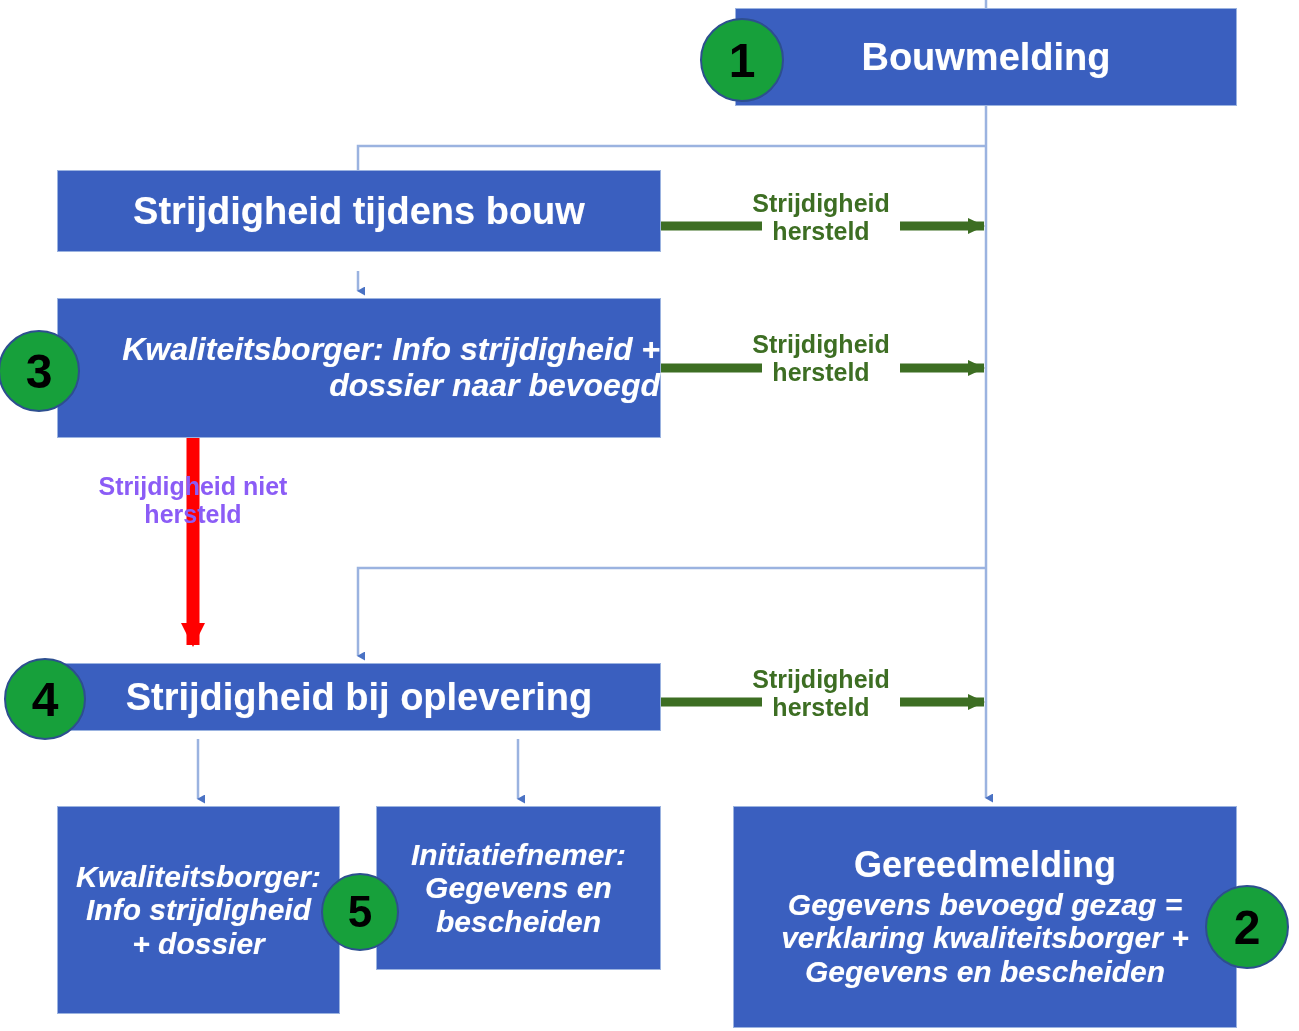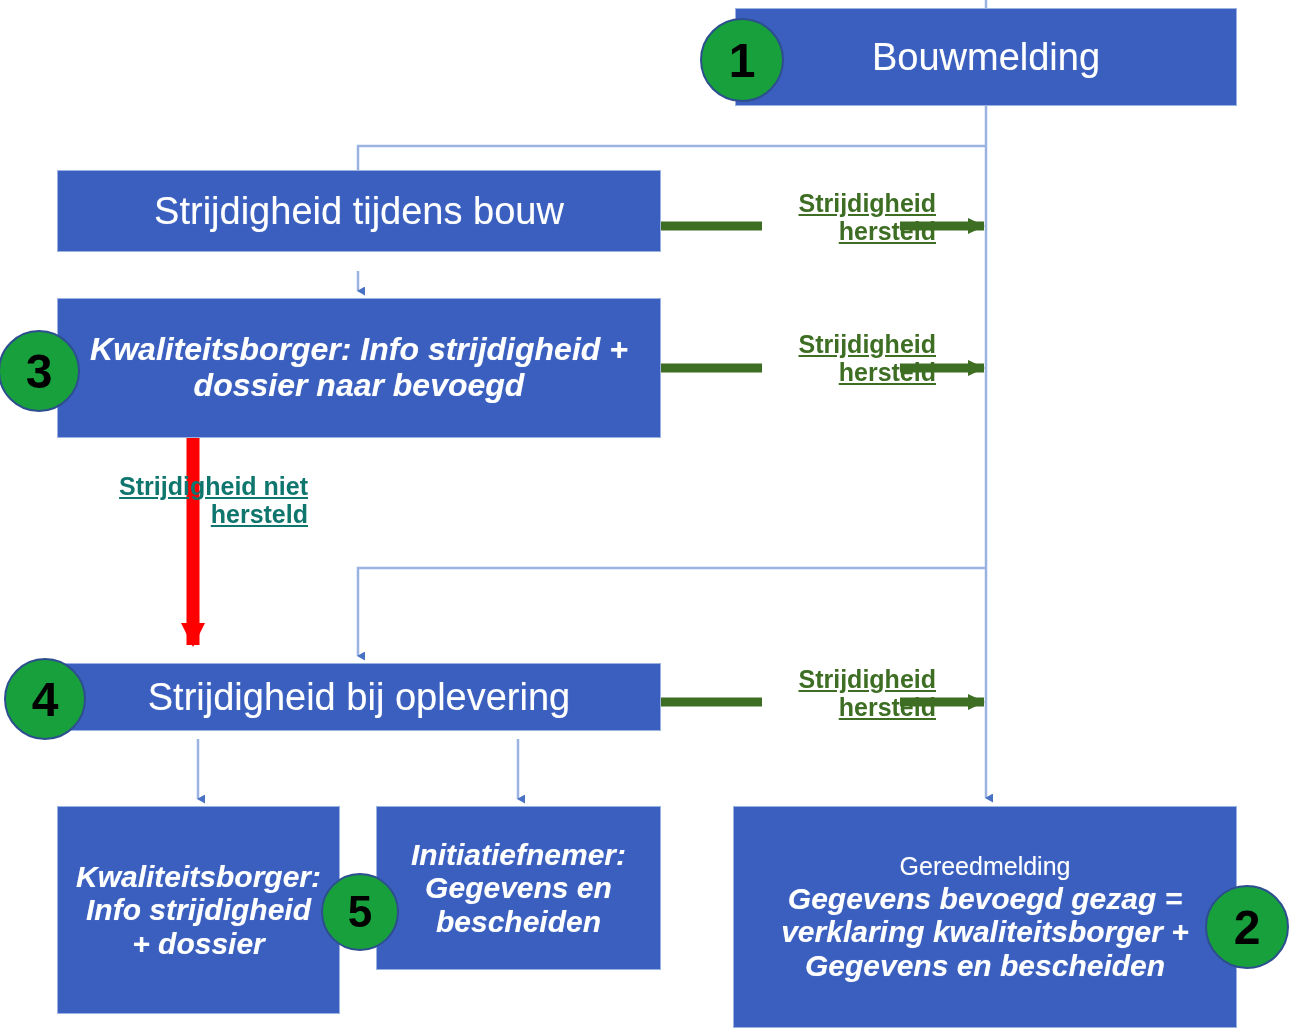--- a/index.html
+++ b/index.html
@@ -27,57 +27,58 @@
     flex-direction: column;
     align-items: center;
     justify-content: center;
     text-align: center;
     line-height: 1.12;
     z-index: 3;
     text-shadow: 0 0 1px rgba(255,255,255,0.35);
   }
   .node .line-plain {
     font-style: normal;
-    font-weight: 400;
+    font-weight: 700;
   }
   .node .line-italic {
     font-style: italic;
     font-weight: 700;
   }
   
   #node-bouwmelding {
     left: 735px; top: 8px; width: 502px; height: 98px;
     font-size: 38px;
   }
   #node-strijdigheid-bouw {
     left: 57px; top: 170px; width: 604px; height: 82px;
     font-size: 38px;
   }
   #node-kwaliteitsborger-info {
     left: 57px; top: 298px; width: 604px; height: 140px;
     font-size: 32px;
+    align-items: flex-end;
   }
   #node-strijdigheid-oplevering {
     left: 57px; top: 663px; width: 604px; height: 68px;
     font-size: 38px;
   }
   #node-kwaliteitsborger-dossier {
     left: 57px; top: 806px; width: 283px; height: 208px;
     font-size: 30px;
   }
   #node-initiatiefnemer {
     left: 376px; top: 806px; width: 285px; height: 164px;
     font-size: 30px;
   }
   #node-gereedmelding {
     left: 733px; top: 806px; width: 504px; height: 222px;
     font-size: 30px;
     justify-content: center;
   }
-  #node-gereedmelding .line-plain { font-size: 25px; margin-bottom: 2px; }
+  #node-gereedmelding .line-plain { font-size: 36px; margin-bottom: 2px; }
 
   
   .badge {
     position: absolute;
     border-radius: 50%;
     background: #17A03B;
     border: 2px solid #2d4f8f;
     color: #000000;
     display: flex;
     align-items: center;
@@ -95,29 +96,28 @@
   #connectors {
     position: absolute;
     left: 0; top: 0;
     width: 1299px; height: 1031px;
     z-index: 2;
     pointer-events: none;
   }
   
   .edge-label {
     position: absolute;
-    text-align: right;
+    text-align: center;
     font-weight: 700;
     line-height: 1.1;
     z-index: 6;
     white-space: pre-line;
-    text-decoration: underline;
   }
   .edge-label.green { color: #3D6E23; font-size: 25px; }
-  .edge-label.red   { color: #0f766e; font-size: 25px; }
+  .edge-label.red   { color: #8b5cf6; font-size: 25px; }
   #label-hersteld-1 { left: 706px; top: 190px; width: 230px; }
   #label-hersteld-2 { left: 706px; top: 331px; width: 230px; }
   #label-hersteld-3 { left: 706px; top: 666px; width: 230px; }
   #label-niet-hersteld { left: 78px; top: 473px; width: 230px; }
 </style>
 </head>
 <body>
 
 <div id="canvas">
 

